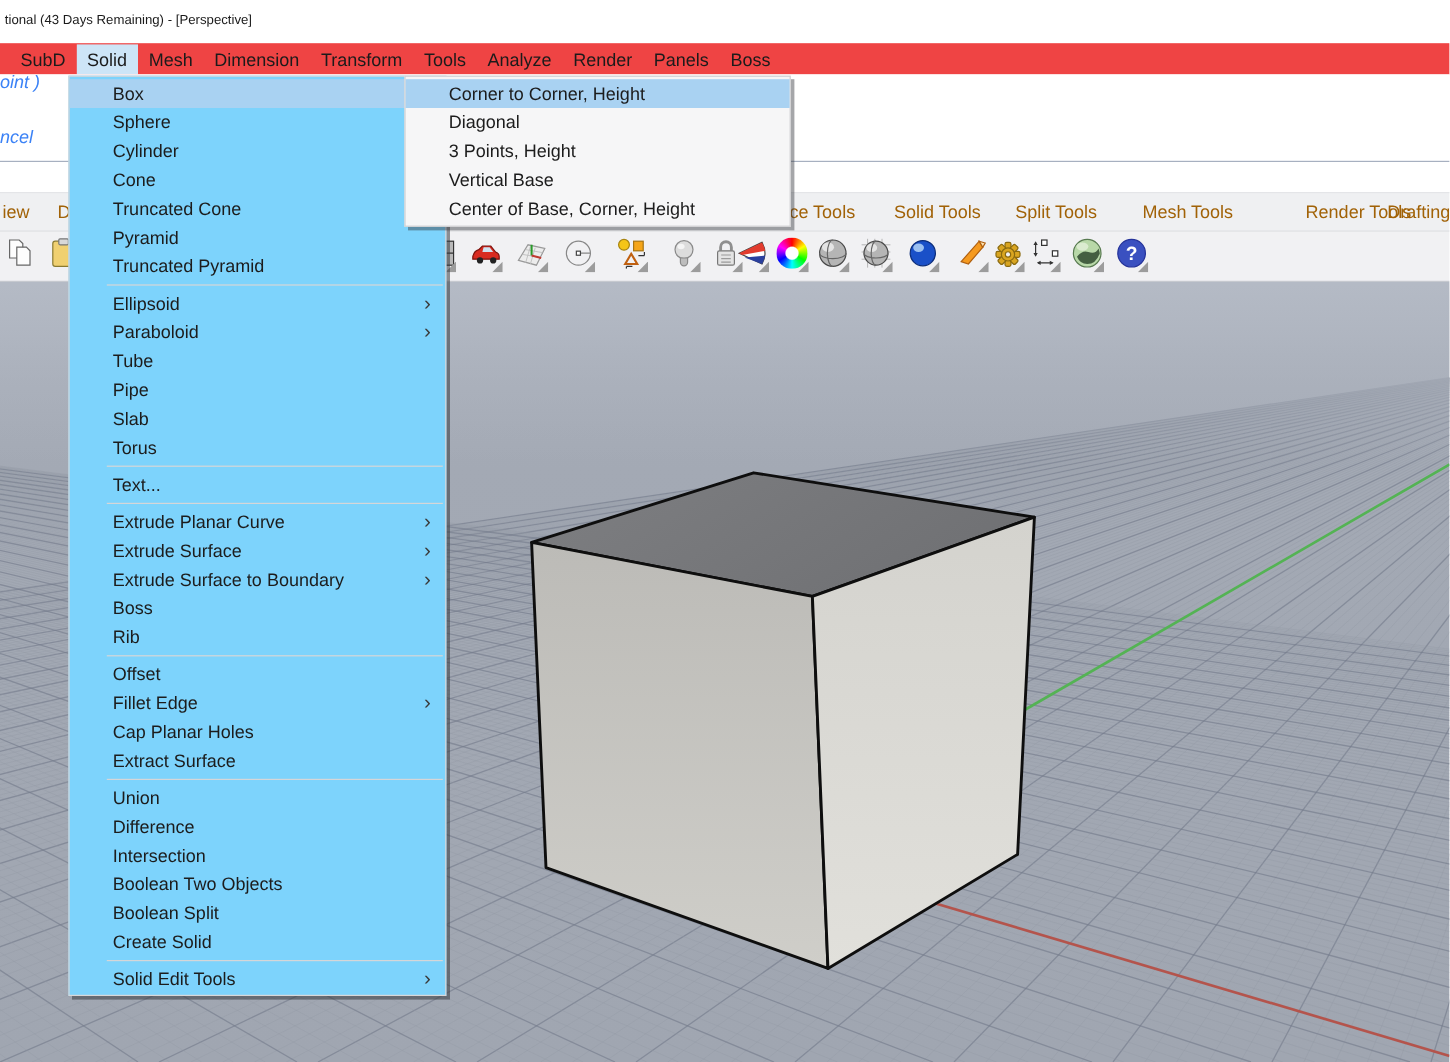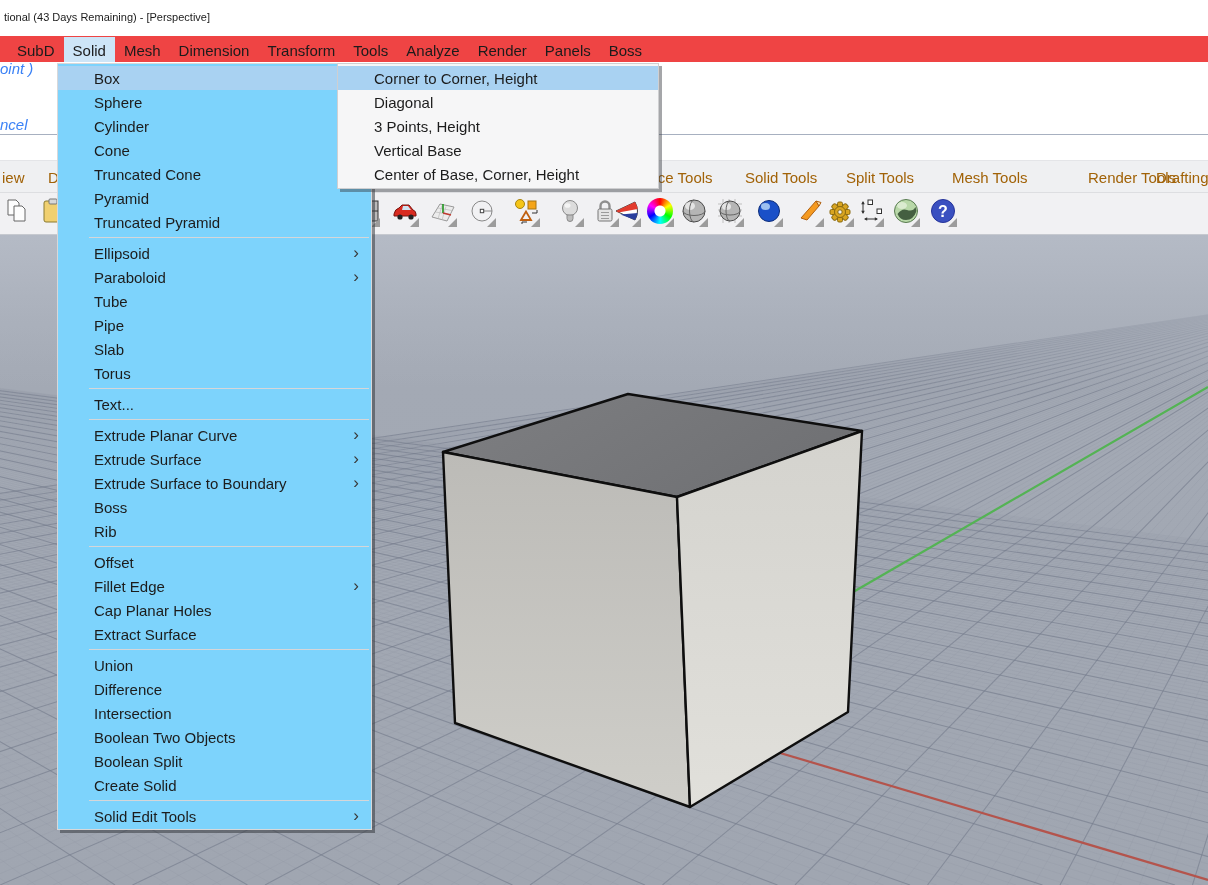--- a/index.html
+++ b/index.html
@@ -13,21 +13,21 @@
   #titlebar{position:absolute;top:0;left:0;right:0;height:36px;background:#fff;}
   #title-text{position:absolute;left:4px;top:11px;font-size:11px;color:#1b1b1b;white-space:nowrap;}
   
   #menubar{position:absolute;top:36px;left:0;right:0;height:26px;background:#ef4444;display:flex;align-items:center;padding-left:8px;}
   .mb-item{font-size:15px;color:#1b1b1b;padding:3px 9px 0 9px;line-height:22px;cursor:default;}
   .mb-item.active{background:#cde5f7;}
   
   #cmdarea{position:absolute;top:62px;left:0;right:0;height:98px;background:#fff;}
   .cmd-frag{position:absolute;left:0;font-size:15px;color:#3b82f6;white-space:nowrap;font-style:italic;}
   #cmd-frag-0{top:-2px;}
-  #cmd-frag-1{top:54px;}
+  #cmd-frag-1{top:44px;}
   #cmd-divider{position:absolute;top:72px;left:0;right:0;height:1px;background:#a7b0c0;}
   
   #tabbar{position:absolute;top:160px;left:0;right:0;height:32px;background:#eff0f2;border-top:1px solid #e4e5e8;box-sizing:border-box;}
   .tab{position:absolute;top:8px;font-size:15px;color:#a16207;white-space:nowrap;cursor:default;}
   
   #toolbar{position:absolute;top:192px;left:0;right:0;height:43px;background:#f1f1f3;border-top:1px solid #dddee1;border-bottom:1px solid #c6c9cf;box-sizing:border-box;}
   .tb-icon{position:absolute;top:3px;width:30px;height:34px;}
   .tb-icon svg{display:block;margin:2px auto 0;}
   .tb-icon .cg{display:block;margin:2px auto 0;width:26px;height:26px;border-radius:50%;
      background:radial-gradient(circle at 50% 50%, #fff 0 5px, rgba(255,255,255,0) 6px),

